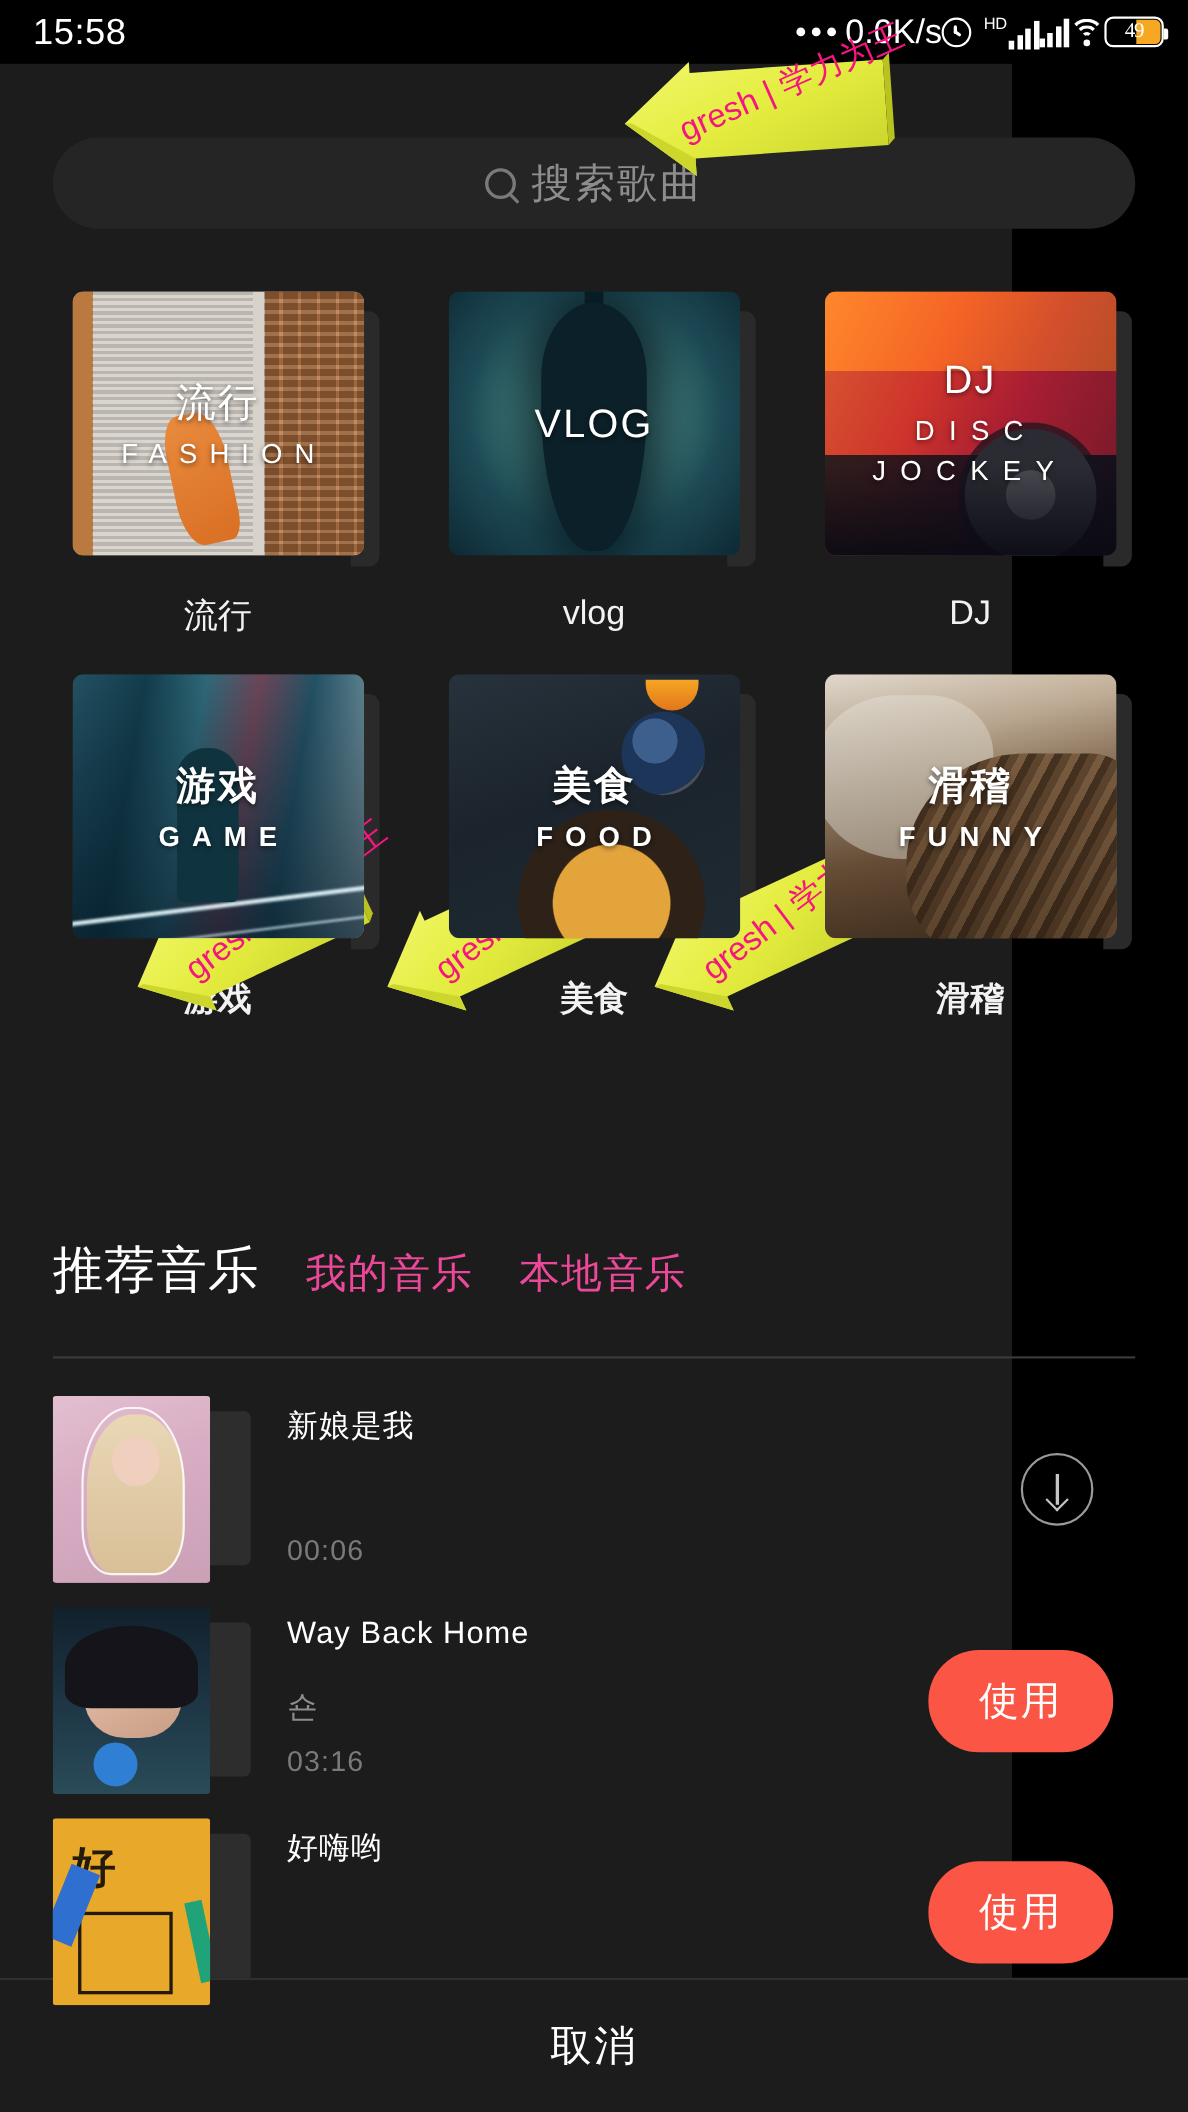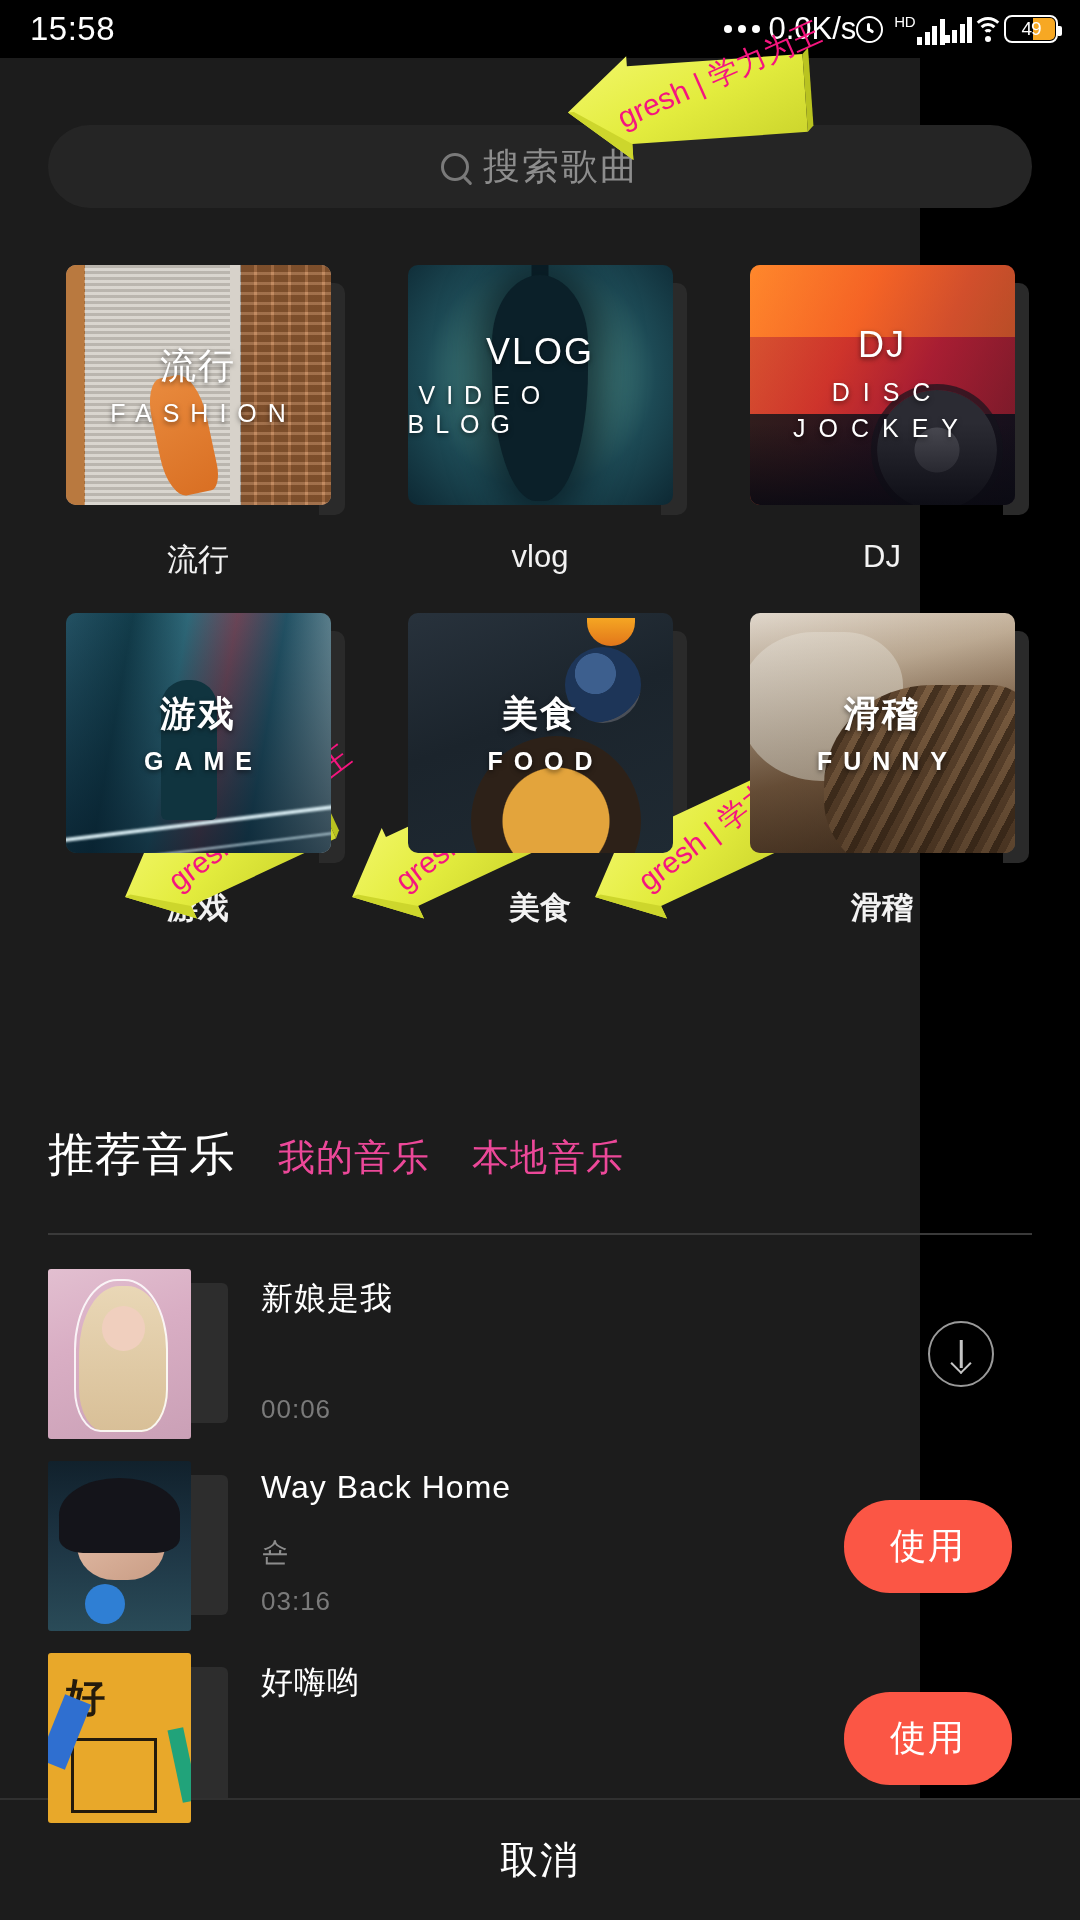--- a/index.html
+++ b/index.html
@@ -42,21 +42,21 @@
   .wifi span:nth-child(3){ width:10px; height:10px; top:12px; }
   .wifi b { position:absolute; bottom:0; left:50%; transform:translateX(-50%);
     width:6px; height:6px; border-radius:50%; background:#fff; }
   .batt { position:relative; width:54px; height:28px; border:2.5px solid #fff; border-radius:8px;
     display:flex; align-items:center; }
   .batt::after { content:""; position:absolute; right:-6px; top:9px; width:4px; height:10px;
     background:#fff; border-radius:0 2px 2px 0; }
   .batt .fill { position:absolute; right:1px; top:1px; bottom:1px; width:22px;
     background:#f7a823; border-radius:0 5px 5px 0; }
   .batt .num { position:relative; z-index:2; font-size:19px; width:100%; text-align:center;
-    color:#fff; letter-spacing:-1px; }
+    color:#fff; letter-spacing:-1px;font-family:Liberation Serif, serif; }
 
   
   .searchwrap { position:absolute; top:125px; left:0; width:1080px; padding:0 48px; }
   .searchbar {
     height:83px; border-radius:42px; background:#252525;
     display:flex; align-items:center; justify-content:center; gap:14px;
   }
   .mag { width:28px; height:28px; border:3px solid #7a7a7a; border-radius:50%; position:relative; }
   .mag::after { content:""; position:absolute; width:3px; height:11px; background:#7a7a7a;
     right:-3px; bottom:-8px; transform:rotate(-45deg); border-radius:2px; }
@@ -190,21 +190,21 @@
   
   .songs { position:absolute; top:1258px; left:0; width:1080px; }
   .song { position:relative; height:192px; padding:0 48px; display:flex; align-items:center; }
   .thumbwrap { position:relative; width:175px; }
   .thumbwrap::after {
     content:""; position:absolute; left:130px; top:14px; width:50px; height:140px;
     background:#2d2d2d; border-radius:0 6px 6px 0; z-index:0;
   }
   .thumb { position:relative; z-index:1; width:143px; height:170px; border-radius:3px; overflow:hidden; }
   .info { flex:1; margin-left:38px; height:170px; position:relative; }
-  .title { color:#fff; font-size:32px; position:absolute; top:8px; left:0; letter-spacing:1px; }
+  .title { color:#fff; font-size:28px; position:absolute; top:8px; left:0; letter-spacing:1px; }
   .artist { color:#8c8c8c; font-size:28px; position:absolute; top:72px; left:0; }
   .time { color:#7a7a7a; font-size:26px; position:absolute; bottom:14px; left:0; letter-spacing:1px; }
   .dl { width:66px; height:66px; border:2.5px solid #9a9a9a; border-radius:50%;
     position:relative; margin-right:38px; }
   .dl::before { content:""; position:absolute; left:50%; top:17px; width:2.5px; height:28px;
     background:#c5c5c5; transform:translateX(-50%); }
   .dl::after { content:""; position:absolute; left:50%; top:33px; width:13px; height:13px;
     border-right:2.5px solid #c5c5c5; border-bottom:2.5px solid #c5c5c5;
     transform:translateX(-50%) rotate(45deg); }
   .use-btn { background:#fb5645; color:#fff; border-radius:46px; padding:22px 46px;
@@ -311,21 +311,20 @@
       </div>
 
       <div class="cell">
         <div class="card-shadow">
           <div class="card">
             <div class="art art-vlog">
                 <div class="neck"></div>
                 <div class="cello"></div>
               </div>
             <div class="t1">VLOG</div>
-            <div class="t2">VIDEO BLOG</div>
           </div>
         </div>
         <div class="cat-label">vlog</div>
       </div>
 
       <div class="cell">
         <div class="card-shadow">
           <div class="card">
             <div class="art art-dj"></div>
             <div class="t1">DJ</div>

